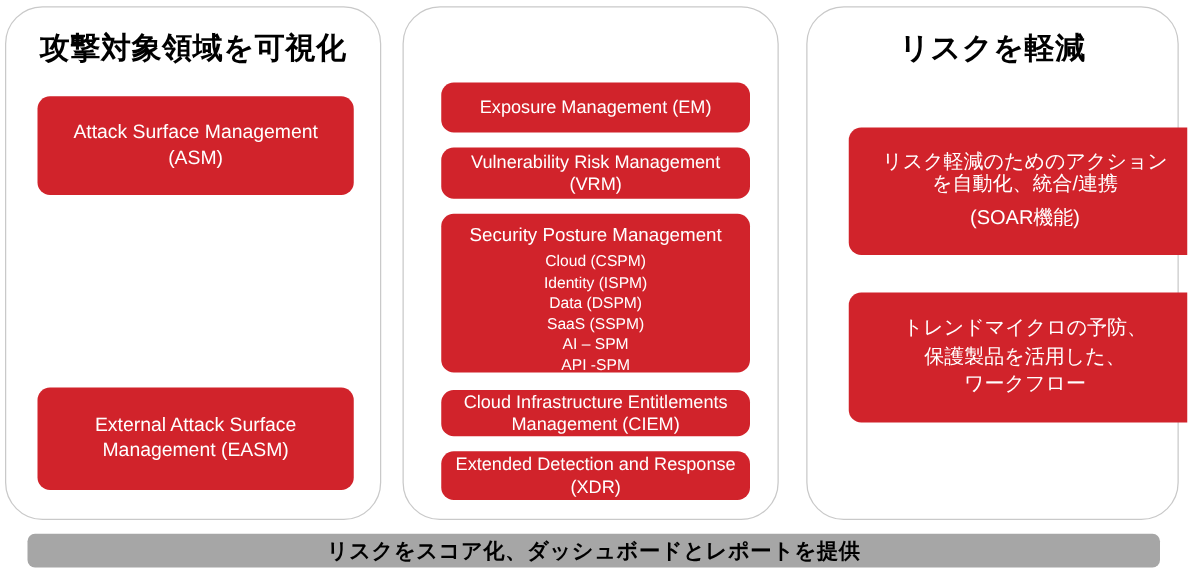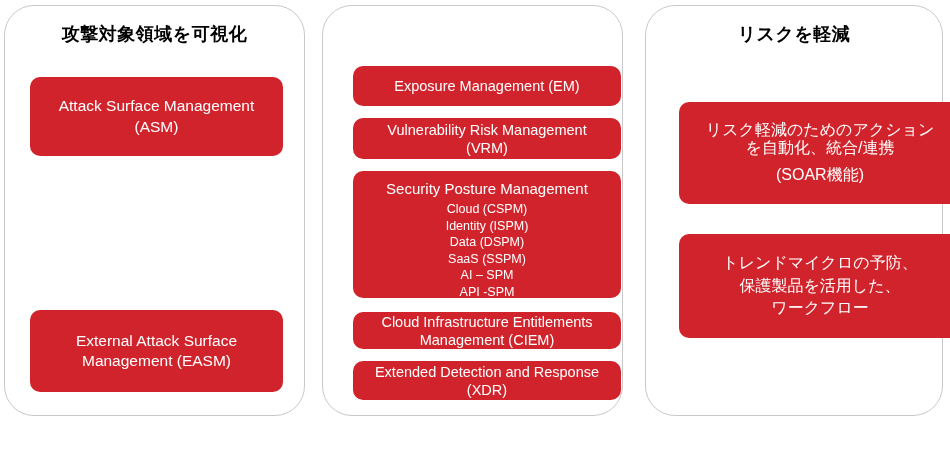--- a/index.html
+++ b/index.html
@@ -28,21 +28,21 @@
   #panel-assess    { left: 322px; width: 301px; }
   #panel-mitigate  { left: 645px; width: 298px; }
 
   .panel-title {
     position: absolute;
     top: 16px;
     left: 0;
     right: 0;
     margin: 0;
     text-align: center;
-    font-size: 18px;
+    font-size: 24px;
     font-weight: bold;
     color: #000000;
     letter-spacing: 0.5px;
   }
 
   .box {
     position: absolute;
     background: var(--box-red, #d1232b);
     border-radius: 10px;
     color: #ffffff;
@@ -56,21 +56,21 @@
   }
   .box-text { white-space: pre-line; display: block; }
 
   
   .box-c1 { left: 25px; width: 253px; font-size: 15.5px; line-height: 20.5px; }
   #box-asm   { top: 71px;  height: 79px; }
   #box-caasm { top: 178px; height: 80px; }
   #box-easm  { top: 304px; height: 82px; }
 
   
-  .box-c2 { left: 30px; width: 268px; font-size: 14.5px; line-height: 18px; }
+  .box-c2 { left: 30px; width: 247px; font-size: 14.5px; line-height: 18px; }
   #box-em   { top: 60px;  height: 40px; }
   #box-vrm  { top: 112px; height: 41px; }
   #box-spm  { top: 165px; height: 127px; justify-content: flex-start; padding-top: 7px; }
   #box-ciem { top: 306px; height: 37px; }
   #box-xdr  { top: 355px; height: 39px; }
 
   .spm-heading { display: block; font-size: 15px; line-height: 21px; }
   .spm-items   { display: block; white-space: pre-line; font-size: 12.5px; line-height: 16.5px; margin-top: 2px; }
 
   
@@ -150,14 +150,17 @@
 を自動化、統合/連携</span>
       <span class="soar-sub">(SOAR機能)</span>
     </div>
     <div class="box box-c3" id="box-workflow">
       <span class="box-text">トレンドマイクロの予防、
 保護製品を活用した、
 ワークフロー</span>
     </div>
   </section>
 
+  <div class="footer-bar">
+    <span class="footer-label">リスクをスコア化、ダッシュボードとレポートを提供</span>
+  </div>
 
 </div>
 
 </body></html>

